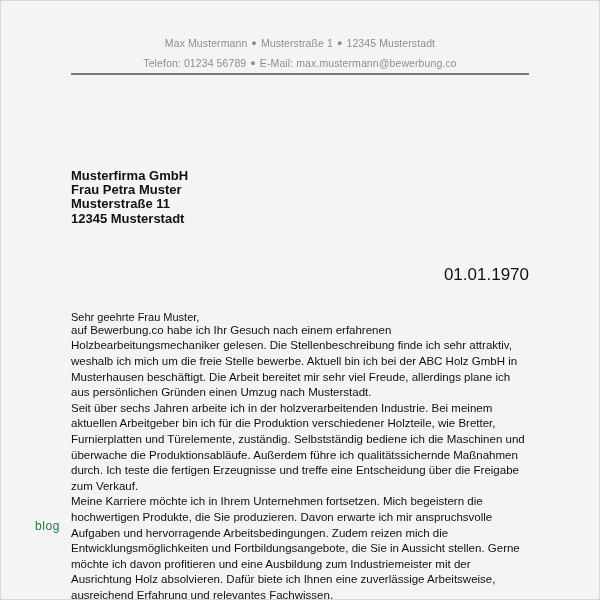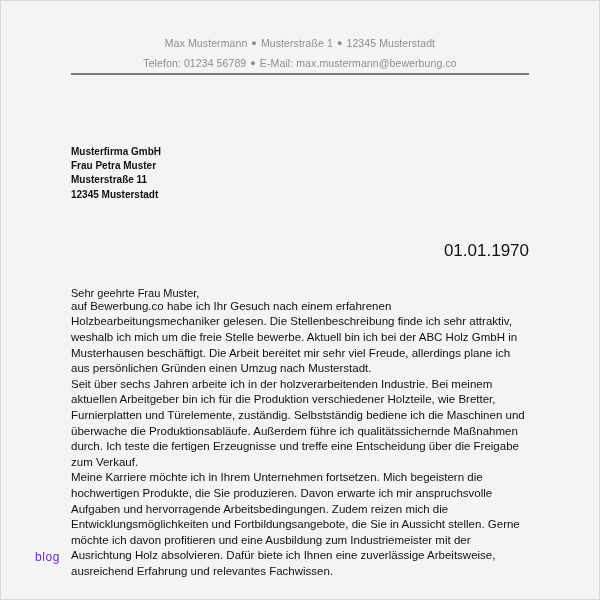--- a/index.html
+++ b/index.html
@@ -48,23 +48,23 @@
     border-top: 2px solid #7a7a7a;
   }
   
   #letter-body {
     position: absolute;
     left: 70px;
     top: 100px;
     width: 458px;
   }
   #recipient {
-    margin-top: 44px;
+    margin-top: 68px;
     font-weight: bold;
-    font-size: 10px;
+    font-size: 13px;
     line-height: 14.2px;
     color: #111;
   }
   #recipient div { white-space: nowrap; }
   #date-line {
     margin-top: 39px;
     text-align: right;
     font-size: 17px;
     color: #111;
   }
@@ -84,23 +84,23 @@
   .para {
     font-size: 11.5px;
     line-height: 15.6px;
     color: #111;
     text-align: left;
   }
   
   #watermark {
     position: absolute;
     left: 34px;
-    top: 549px;
+    top: 518px;
     font-size: 12px;
-    color: #6d28d9;
+    color: #15803d;
     letter-spacing: 0.6px;
     user-select: none;
   }
 </style>
 </head>
 <body>
 
 <div id="page">
 
   <div id="letterhead">

